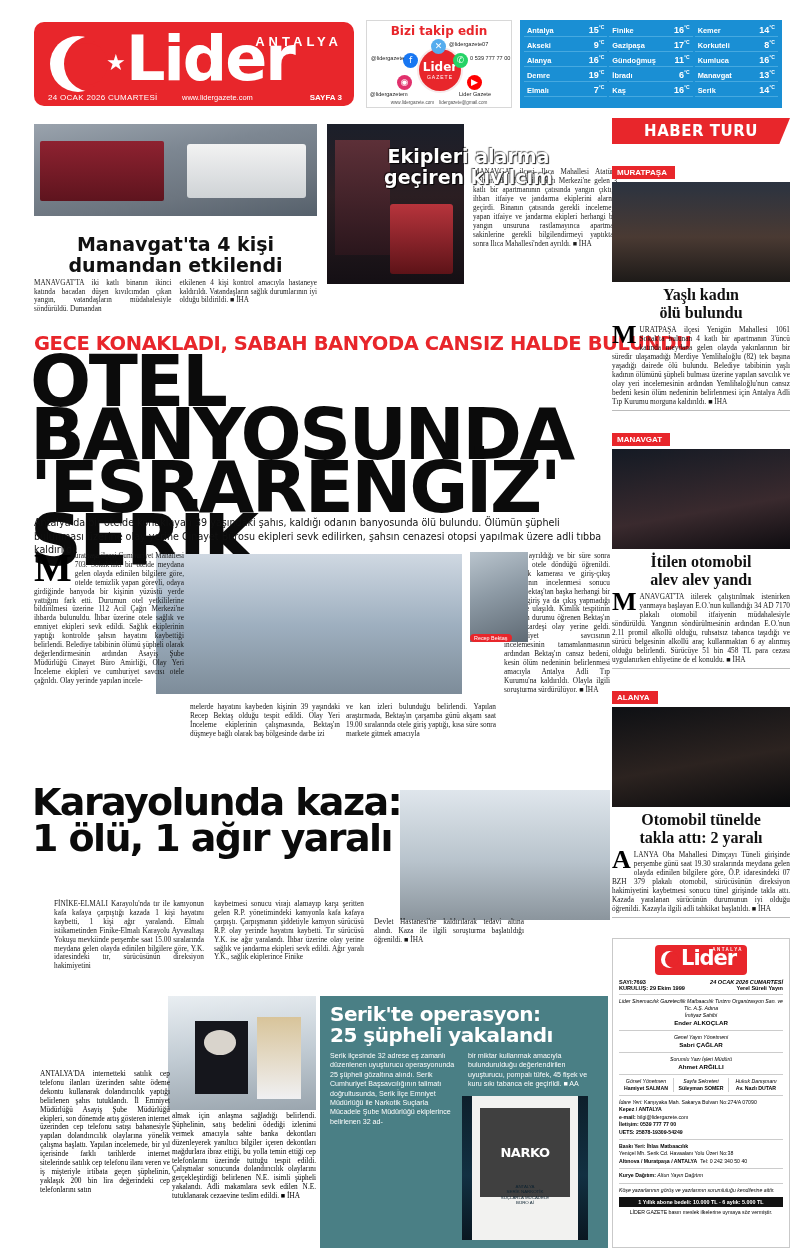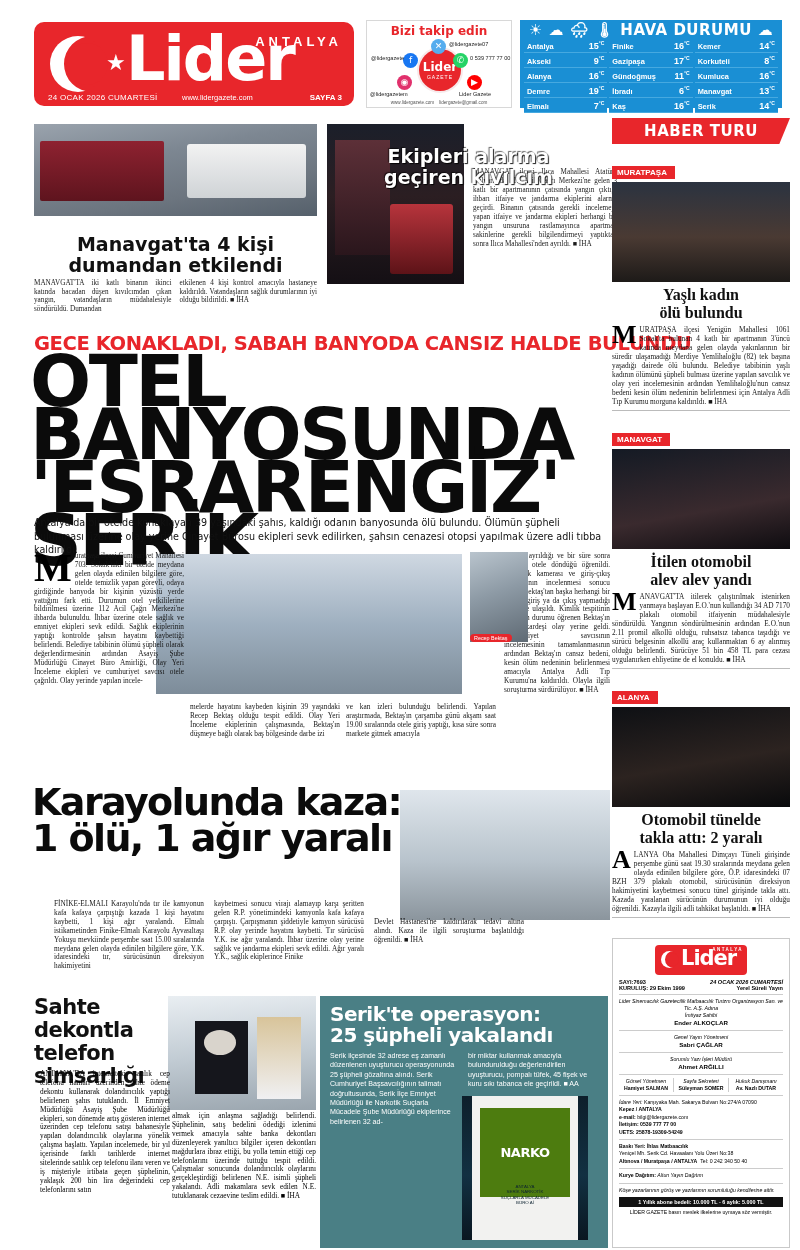--- a/index.html
+++ b/index.html
@@ -199,21 +199,21 @@
   .bm{
     position:absolute; left:320px; top:996px; width:288px; height:252px;
     background:#4a7f85; color:#fff; padding:8px 10px;
   }
   .bm-h{ font-family:"DejaVu Sans",sans-serif; font-weight:bold; font-size:20px; line-height:21px; letter-spacing:-.5px;}
   .bm-cols{ display:flex; gap:8px; margin-top:6px;}
   .bm-col{ flex:1; font-family:"Liberation Sans",sans-serif; font-size:7.1px; line-height:9.4px; }
   .bm-photo{ position:absolute; left:142px; top:100px; width:126px; height:144px; overflow:hidden;}
   .narko{ position:absolute; inset:0; background:linear-gradient(180deg,#0d1f2b,#123042 55%,#0a1620);}
   .narko-w{ position:absolute; left:8%; top:0; width:84%; height:100%; background:#f2f2f0;}
-  .narko-b{ position:absolute; left:14%; top:8%; width:72%; height:62%; background:#4d7c0f; display:flex;align-items:center;justify-content:center;}
+  .narko-b{ position:absolute; left:14%; top:8%; width:72%; height:62%; background:#404040; display:flex;align-items:center;justify-content:center;}
   .narko-t{ color:#fff; font-family:"DejaVu Sans",sans-serif; font-size:13px; font-weight:bold; letter-spacing:-.5px;}
   .narko-sub{ position:absolute; left:0;bottom:24%; width:100%; text-align:center; color:#0c2230; font-family:"Liberation Sans",sans-serif; font-size:4.4px; line-height:5.4px;}
 
   
   .sidebar{ position:absolute; left:612px; top:118px; width:178px; }
   .haber-turu{
     width:178px; height:26px; background:#e8262b; color:#fff;
     font-family:"DejaVu Sans",sans-serif; font-weight:bold; font-size:15px;
     display:flex; align-items:center; justify-content:center; letter-spacing:.5px;
     clip-path: polygon(0 0, 100% 0, 94% 100%, 0 100%);
@@ -295,28 +295,20 @@
       <div class="sicon" style="left:100px;top:54px;background:#ff0000;">▶</div>
       <div class="slabel" style="left:92px;top:70px;">Lider Gazete</div>
       <div class="sfooter">
         <span>www.lidergazete.com</span>
         &nbsp;&nbsp;
         <span>lidergazete@gmail.com</span>
       </div>
     </div>
 
     <div class="weather">
-      <div class="w-title">
-        <span>☀</span>
-        <span>☁</span>
-        <span>🌧</span>
-        <span>🌡</span>
-        <span>HAVA DURUMU</span>
-        <span>☁</span>
-      </div>
       <div class="w-cols" id="weather-cols">
           <div class="w-col">
             <div class="w-row">
               <span>Antalya</span>
               <span class="t">15<sup>°C</sup></span>
             </div>
             <div class="w-row">
               <span>Akseki</span>
               <span class="t">9<sup>°C</sup></span>
             </div>
@@ -460,25 +452,20 @@
       <span>Devlet Hastanesi'ne kaldırılarak tedavi altına alındı. Kaza ile ilgili soruşturma başlatıldığı öğrenildi.</span>
       <span>■ <span>İHA</span></span>
     </div>
   </div>
 
   <div class="bl-photo">
       <div class="ph ph10"></div>
     <div style="position:absolute;left:18%;top:22%;width:36%;height:64%;background:#15161c;"></div>
     <div style="position:absolute;left:24%;top:30%;width:22%;height:22%;border-radius:50%;background:#d9d4cc;"></div>
     <div style="position:absolute;right:10%;top:18%;width:30%;height:72%;background:linear-gradient(180deg,#d8c49a,#f0f0f2);"></div>
-  </div>
-  <div class="bl-h">
-    <div>Sahte dekontla</div>
-    <div>telefon</div>
-    <div>simsarlığı</div>
   </div>
   <div class="bl-c1">ANTALYA'DA internetteki satılık cep telefonu ilanları üzerinden sahte ödeme dekontu kullanarak dolandırıcılık yaptığı belirlenen şahıs tutuklandı.
 
 İl Emniyet Müdürlüğü Asayiş Şube Müdürlüğü ekipleri, son dönemde artış gösteren internet üzerinden cep telefonu satışı bahanesiyle yapılan dolandırıcılık olaylarına yönelik çalışma başlattı. Yapılan incelemede, bir yıl içerisinde farklı tarihlerde internet sitelerinde satılık cep telefonu ilanı veren ve iş mişteriyle irtibata geçen şüphelinin, yaklaşık 200 bin lira değerindeki cep telefonlarını satın</div>
   <div class="bl-c2">
     <span>almak için anlaşma sağladığı belirlendi.
 
 Şüphelinin, satış bedelini ödediği izlenimi vermek amacıyla sahte banka dekontları düzenleyerek yanıltıcı bilgiler içeren dekontları mağdurlara ibraz ettiği, bu yolla temin ettiği cep telefonlarını üzerinde tuttuğu tespit edildi.
 
 Çalışmalar sonucunda dolandırıcılık olaylarını gerçekleştirdiği belirlenen N.E. isimli şüpheli yakalandı. Adli makamlara sevk edilen N.E. tutuklanarak cezaevine teslim edildi.</span>

